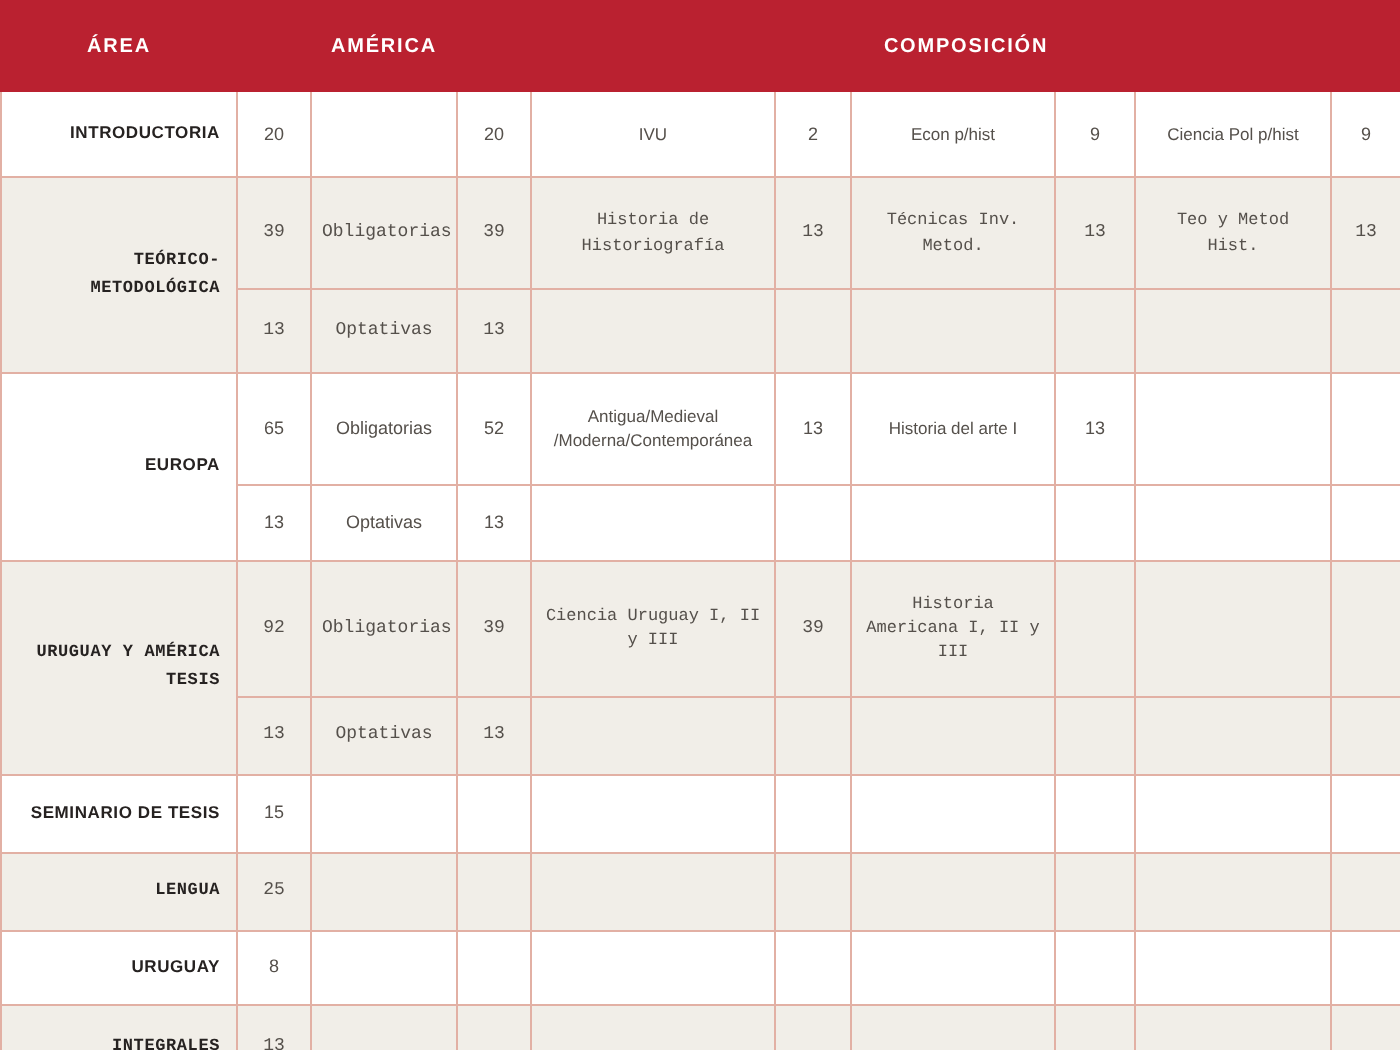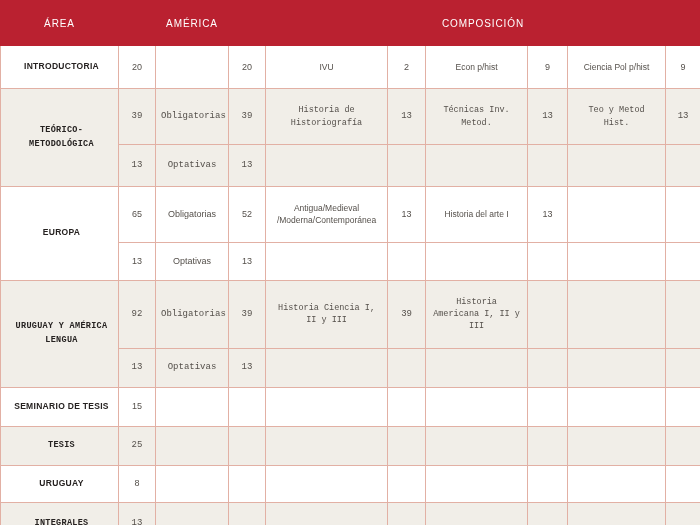--- a/index.html
+++ b/index.html
@@ -7,33 +7,33 @@
     --hdr-div:#d89b91;
     --border:#e2b0a4;
     --stripe:#f1eee8;
     --txt:#55504b;
     --area-txt:#262221;
   }
   html,body{margin:0;padding:0;background:#ffffff;}
   body{width:700px;height:525px;font-family:"Liberation Sans",sans-serif;}
   table{border-collapse:collapse;table-layout:fixed;width:700px;}
   th{
-    background:var(--hdr);color:#ffffff;font-weight:normal;font-size:10px;
+    background:var(--hdr);color:#ffffff;font-weight:bold;font-size:10px;
     letter-spacing:.09em;height:42px;border:1px solid var(--hdr);
     text-align:center;vertical-align:middle;margin-left:32px;
   }
   th.th-div{border-left:1px solid var(--hdr-div);}
   td{
     border:1px solid var(--border);background:#ffffff;color:var(--txt);
     font-size:9px;text-align:center;vertical-align:middle;
     padding:3px 5px;line-height:1.45;overflow:hidden;
   }
   tr.stripe td{background:var(--stripe);font-family:Liberation Mono, monospace;}
   td.area{
-    text-align:center;padding-left:12px;padding-right:8px;font-weight:bold;
+    text-align:right;padding-left:12px;padding-right:8px;font-weight:bold;
     color:var(--area-txt);font-size:8.5px;letter-spacing:.035em;line-height:1.6;
   }
   td.course{font-size:8.5px;padding:15px 6px;}
 </style>
 </head>
 <body>
 
 <table>
   <colgroup>
     <col style="width:118px">
@@ -110,25 +110,25 @@
     <td>13</td>
     <td class="course"></td>
     <td></td>
     <td class="course"></td>
     <td></td>
     <td class="course"></td>
     <td></td>
   </tr>
 
   <tr class="stripe" style="height:48px">
-    <td class="area" rowspan="2">URUGUAY Y AMÉRICA LENGUA</td>
+    <td class="area" rowspan="2">URUGUAY Y AMÉRICA TESIS</td>
     <td>92</td>
     <td>Obligatorias</td>
     <td>39</td>
-    <td class="course">Historia Ciencia I, II y III</td>
+    <td class="course">Ciencia Uruguay I, II y III</td>
     <td>39</td>
     <td class="course">Historia Americana I, II y III</td>
     <td></td>
     <td class="course"></td>
     <td></td>
   </tr>
   <tr class="stripe" style="height:39px">
     <td>13</td>
     <td>Optativas</td>
     <td>13</td>
@@ -147,21 +147,21 @@
     <td></td>
     <td class="course"></td>
     <td></td>
     <td class="course"></td>
     <td></td>
     <td class="course"></td>
     <td></td>
   </tr>
 
   <tr class="stripe" style="height:39px">
-    <td class="area">TESIS</td>
+    <td class="area">LENGUA</td>
     <td>25</td>
     <td></td>
     <td></td>
     <td class="course"></td>
     <td></td>
     <td class="course"></td>
     <td></td>
     <td class="course"></td>
     <td></td>
   </tr>

